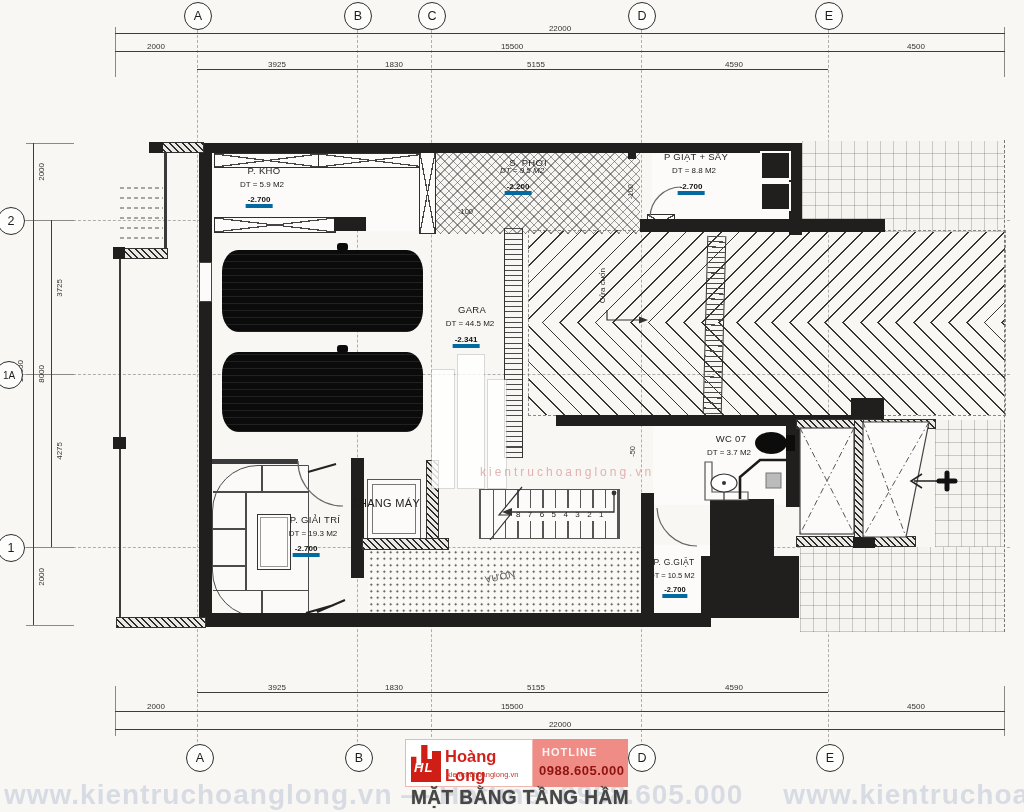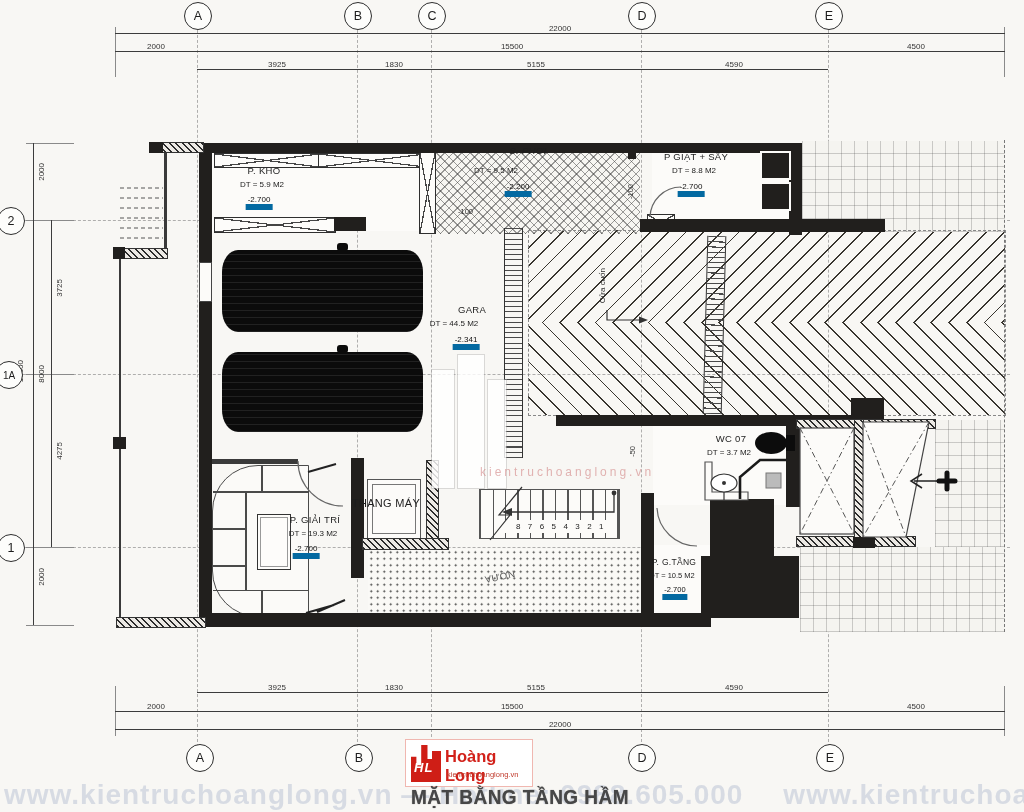--- a/index.html
+++ b/index.html
@@ -28,21 +28,21 @@
   .gline-h{position:absolute;height:0;border-top:1px dashed rgba(115,115,115,.55);z-index:5;}
   .dashedge{position:absolute;z-index:12;}
   .dline{position:absolute;background:#3c3c3c;z-index:40;}
   .ext{position:absolute;background:#8a8a8a;z-index:39;}
   .dtxt{position:absolute;font-size:8px;color:#333;transform:translateX(-50%);white-space:nowrap;z-index:41;}
   .vtxt{position:absolute;font-size:8px;color:#333;writing-mode:vertical-rl;transform:rotate(180deg);white-space:nowrap;z-index:41;}
   .circ{position:absolute;width:26px;height:26px;border:1.3px solid #2e2e2e;border-radius:50%;background:#fdfdfb;
         display:flex;align-items:center;justify-content:center;font-size:12.5px;color:#1d1d1d;z-index:42;}
   .rname{position:absolute;font-size:9.5px;letter-spacing:.3px;color:#1d1d1d;transform:translateX(-50%);white-space:nowrap;z-index:35;}
   .rarea{position:absolute;font-size:8px;color:#222;transform:translateX(-50%);white-space:nowrap;z-index:35;}
-  .rlvl{position:absolute;font-size:8px;color:#111;border-bottom:6px solid #0369a1;transform:translateX(-50%);white-space:nowrap;padding:0 2px;z-index:35;}
+  .rlvl{position:absolute;font-size:8px;color:#111;border-bottom:4px solid #0369a1;transform:translateX(-50%);white-space:nowrap;padding:0 2px;z-index:35;font-weight:bold;}
   .ann{position:absolute;font-size:7.5px;color:#2a2a2a;white-space:nowrap;z-index:35;}
   .floor{position:absolute;background:#fcfbf9;z-index:8;}
   .car{position:absolute;background:#0b0b0b;border-radius:16px/22px;z-index:20;
        background-image:repeating-linear-gradient(0deg,rgba(255,255,255,.09) 0 1px,transparent 1px 7px);}
   .svgov{position:absolute;left:0;top:0;z-index:36;}
   #wm-center{position:absolute;left:420px;top:350px;width:310px;height:150px;z-index:50;pointer-events:none;}
   .wm-tower{position:absolute;background:rgba(255,255,255,.82);outline:1px solid rgba(170,170,170,.4);}
   #wm-main{position:absolute;left:35px;top:70px;font-size:37px;font-weight:bold;color:rgba(255,255,255,.88);
            text-shadow:0 0 2px rgba(120,120,120,.8),1px 1px 0 rgba(120,120,120,.6);letter-spacing:1px;}
   #wm-sub{position:absolute;left:60px;top:115px;font-size:12px;color:rgba(205,120,120,.55);letter-spacing:3px;}
@@ -224,48 +224,48 @@
     <div style="position:absolute;left:0;top:99px;width:33px;height:1.5px;background:#4a4a4a;"></div>
     <div style="position:absolute;left:48px;top:0;width:1.5px;height:25px;background:#4a4a4a;"></div>
     <div style="position:absolute;left:48px;bottom:0;width:1.5px;height:25px;background:#4a4a4a;"></div>
   </div>
   <div class="abs" style="left:257px;top:514px;width:34px;height:56px;border:1.5px solid #333;background:#fdfcfa;box-sizing:border-box;z-index:22;outline:1px solid #999;outline-offset:-4px;"></div>
 
   <div class="abs" style="left:367px;top:479px;width:54px;height:60px;border:1.5px solid #555;background:#fcfbf9;box-sizing:border-box;z-index:20;"></div>
   <div class="abs" style="left:372px;top:484px;width:44px;height:50px;border:1px solid #777;box-sizing:border-box;z-index:21;"></div>
 
   <div class="abs" style="left:479px;top:489px;width:141px;height:50px;border:1px solid #555;box-sizing:border-box;z-index:25;background:repeating-linear-gradient(90deg,#555 0 1px,transparent 1px 12.5px),#fcfbf9;"></div>
-  <div class="num-strip" style="left:505px;top:520px;width:112px;height:13px;line-height:13px;">8 7 6 5 4 3 2 1</div>
+  <div class="num-strip" style="left:505px;top:508px;width:112px;height:13px;line-height:13px;">8 7 6 5 4 3 2 1</div>
 
   <div class="rname" style="left:264px;top:165px;">P. KHO</div>
   <div class="rarea" style="left:262px;top:180px;">DT = 5.9 M2</div>
   <div class="rlvl" style="left:259px;top:195px;">-2.700</div>
 
-  <div class="rname" style="left:528px;top:145px;font-style:italic;">S. PHƠI</div>
-  <div class="rarea" style="left:496px;top:166px;">DT = 9.5 M2</div>
+  <div class="rname" style="left:528px;top:157px;">S. PHƠI</div>
+  <div class="rarea" style="left:522px;top:166px;font-style:italic;">DT = 9.5 M2</div>
   <div class="rlvl" style="left:518px;top:182px;">-2.200</div>
 
   <div class="rname" style="left:696px;top:151px;">P GIẶT + SẤY</div>
   <div class="rarea" style="left:694px;top:166px;">DT = 8.8 M2</div>
   <div class="rlvl" style="left:691px;top:182px;">-2.700</div>
 
   <div class="rname" style="left:472px;top:304px;">GARA</div>
-  <div class="rarea" style="left:454px;top:319px;">DT = 44.5 M2</div>
+  <div class="rarea" style="left:470px;top:319px;">DT = 44.5 M2</div>
   <div class="rlvl" style="left:466px;top:335px;">-2.341</div>
 
   <div class="rname" style="left:315px;top:514px;">P. GIẢI TRÍ</div>
   <div class="rarea" style="left:313px;top:529px;">DT = 19.3 M2</div>
   <div class="rlvl" style="left:306px;top:544px;">-2.700</div>
 
   <div class="rname" style="left:386px;top:497px;font-size:11px;">THANG MÁY</div>
 
   <div class="rname" style="left:731px;top:433px;">WC 07</div>
   <div class="rarea" style="left:729px;top:448px;">DT = 3.7 M2</div>
 
-  <div class="rname" style="left:674px;top:557px;font-size:8.5px;">P. G.TẦNG</div>
+  <div class="rname" style="left:674px;top:557px;font-size:8.5px;">P. G.GIẶT</div>
   <div class="rarea" style="left:672px;top:571px;font-size:7.5px;">DT = 10.5 M2</div>
   <div class="rlvl" style="left:675px;top:585px;font-size:7.5px;">-2.700</div>
 
   <div class="rname" style="left:500px;top:571px;transform:translateX(-50%) rotate(-12deg);color:#555;">VƯỜN</div>
 
   <div class="vtxt" style="left:598px;top:268px;font-size:8px;color:#2a2a2a;z-index:35;">Cửa cuốn</div>
   <div class="ann" style="left:458px;top:207px;">-100</div>
   <div class="vtxt" style="left:626px;top:184px;font-size:7.5px;">-100</div>
   <div class="vtxt" style="left:628px;top:446px;font-size:7.5px;">-50</div>
 
@@ -328,17 +328,21 @@
     <span>www.kientruchoanglong.vn — Hotline: 0988.605.000</span>
   </div>
 
   <div id="brand">
     <div id="brand-white">
       <div id="brand-glyph"></div>
       <div id="brand-hl">HL</div>
       <div id="brand-company">Hoàng Long</div>
       <div id="brand-site">kientruchoanglong.vn</div>
     </div>
+    <div id="brand-pink">
+      <div id="brand-hotline">HOTLINE</div>
+      <div id="brand-number">0988.605.000</div>
+    </div>
   </div>
 
   <div id="sheet-title">MẶT BẰNG TẦNG HẦM</div>
 
 </div>
 
 </body></html>

